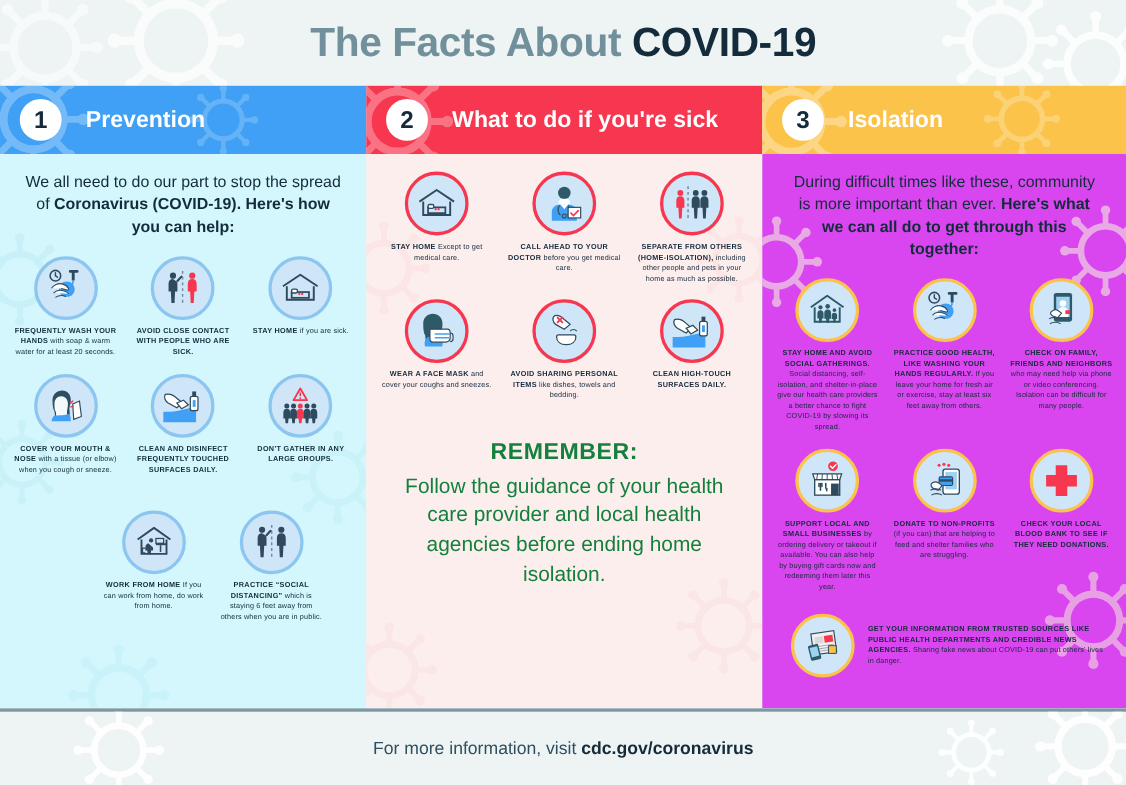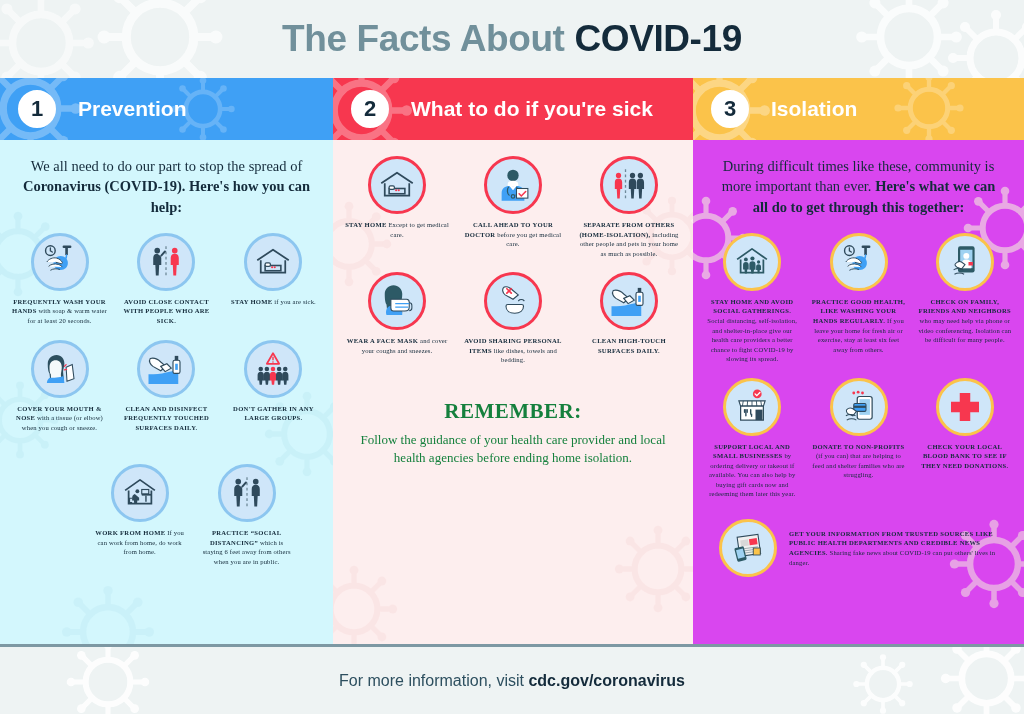--- a/index.html
+++ b/index.html
@@ -43,21 +43,21 @@
     display: flex; align-items: center; justify-content: center;
     color: #142b3b; font-size: 22px; font-weight: bold;
     position: relative; z-index: 3; flex: none;
   }
   .htitle {
     color: #fff; font-size: 21px; font-weight: bold;
     margin-left: 22px; position: relative; z-index: 3; white-space: nowrap;
   }
 
   
-  .columns { display: flex; flex: 1 1 auto; min-height: 0; font-family: Liberation Serif, serif; }
+  .columns { display: flex; flex: 1 1 auto; min-height: 0; }
   .col { position: relative; overflow: hidden; }
   .col.c1 { width: 333px; background: #d3f7fd; }
   .col.c2 { width: 360px; background: #fdeeee; }
   .col.c3 { width: 331px; background: #d946ef; }
 
   .intro {
     position: relative; z-index: 3;
     text-align: center; color: #142b3b;
     font-size: 14.5px; line-height: 1.4;
     padding: 16px 22px 0 22px;
@@ -86,21 +86,21 @@
     padding: 0 3px; letter-spacing: 0.15px;
   }
   .cap b { font-weight: bold; letter-spacing: 0.3px; }
 
   
   .remember {
     position: relative; z-index: 3;
     text-align: center; color: #15803d; padding: 26px 24px 0 24px;
   }
   .remember .rtitle { font-size: 21px; font-weight: bold; letter-spacing: 0.5px; }
-  .remember .rbody { font-size: 13px; line-height: 1.4; margin-top: 7px; }
+  .remember .rbody { font-size: 19px; line-height: 1.4; margin-top: 7px; }
 
   
   .widerow {
     position: relative; z-index: 3;
     display: flex; align-items: center; gap: 12px;
     padding: 12px 20px 0 26px;
   }
   .widerow .circle { margin: 0; flex: none; }
   .widerow .cap { text-align: left; padding: 0; }
 

